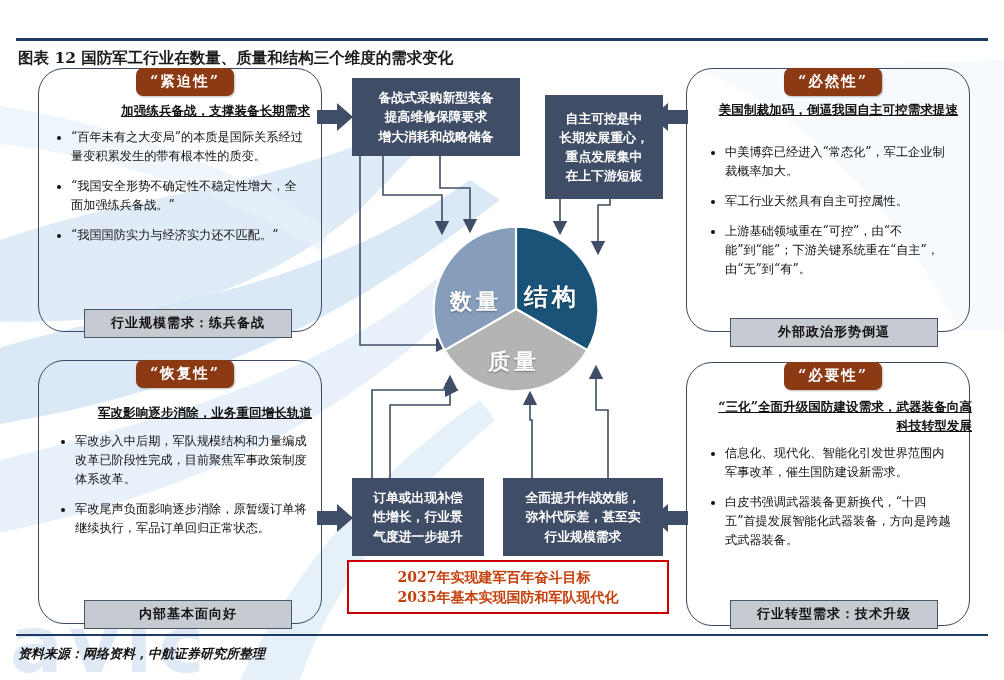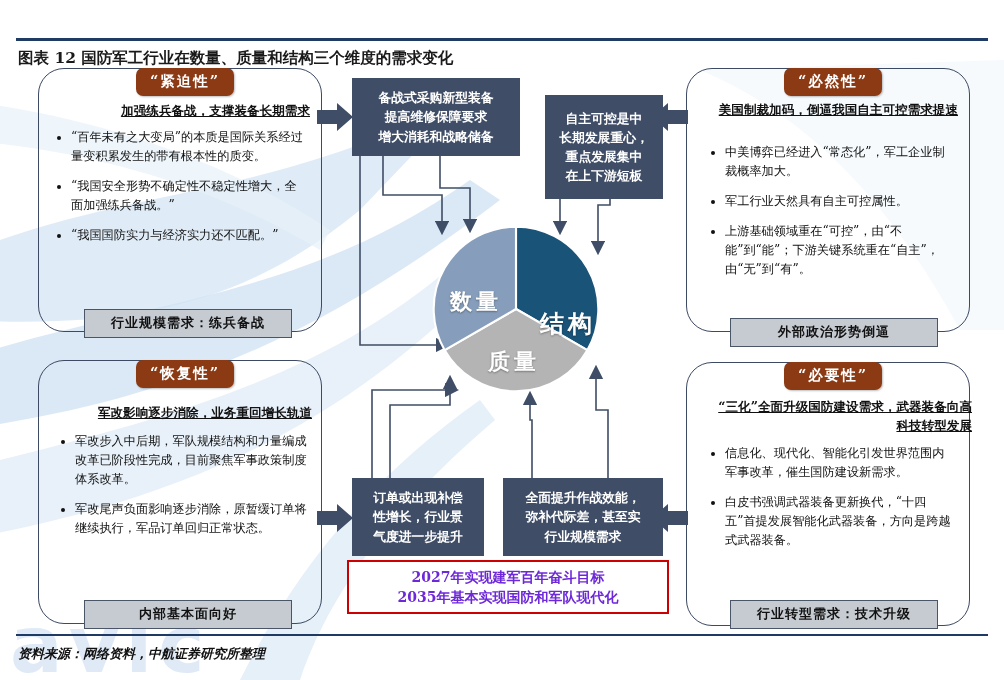--- a/index.html
+++ b/index.html
@@ -102,24 +102,24 @@
     display:flex;align-items:center;justify-content:center;
     z-index:6;
   }
   .dbox span{display:block;padding:0 6px;}
 
   
   .redbox{
     position:absolute;
     border:2.6px solid #cc0000;
     background:#ffffff;
-    color:#6d28d9;
+    color:#c2410c;
     font-size:14px;font-weight:bold;
     font-family:"DejaVu Serif","Liberation Serif",serif;
-    line-height:1.45;text-align:center;
+    line-height:1.45;text-align:left;
     display:flex;align-items:center;justify-content:center;
     z-index:7;
   }
 
   
   .pie-wrap{position:absolute;left:432px;top:225px;width:168px;height:168px;z-index:4;}
   .pie-label{
     position:absolute;color:#ffffff;font-weight:bold;
     font-family:"DejaVu Serif","Liberation Serif",serif;
     font-size:22px;letter-spacing:4px;
@@ -278,20 +278,20 @@
   <div class="pie-wrap">
     <svg viewBox="0 0 200 200" width="168" height="168">
 
       <path d="M100,100 L100,2 A98,98 0 0,1 184.87,149 Z" fill="#1a5378" stroke="#ffffff" stroke-width="2.5"></path>
 
       <path d="M100,100 L184.87,149 A98,98 0 0,1 15.13,149 Z" fill="#b4b4b4" stroke="#ffffff" stroke-width="2.5"></path>
 
       <path d="M100,100 L15.13,149 A98,98 0 0,1 100,2 Z" fill="#869ebb" stroke="#ffffff" stroke-width="2.5"></path>
     </svg>
     <div class="pie-label" style="left:18px;top:62px;">数量</div>
-    <div class="pie-label" style="left:108px;top:56px;font-size:24px;margin-top:27px;">结构</div>
+    <div class="pie-label" style="left:92px;top:56px;font-size:24px;">结构</div>
     <div class="pie-label" style="left:56px;top:122px;">质量</div>
   </div>
 
   <div class="rule-bottom"></div>
   <div class="source">资料来源：网络资料，中航证券研究所整理</div>
 
 </div>
 
 </body></html>

